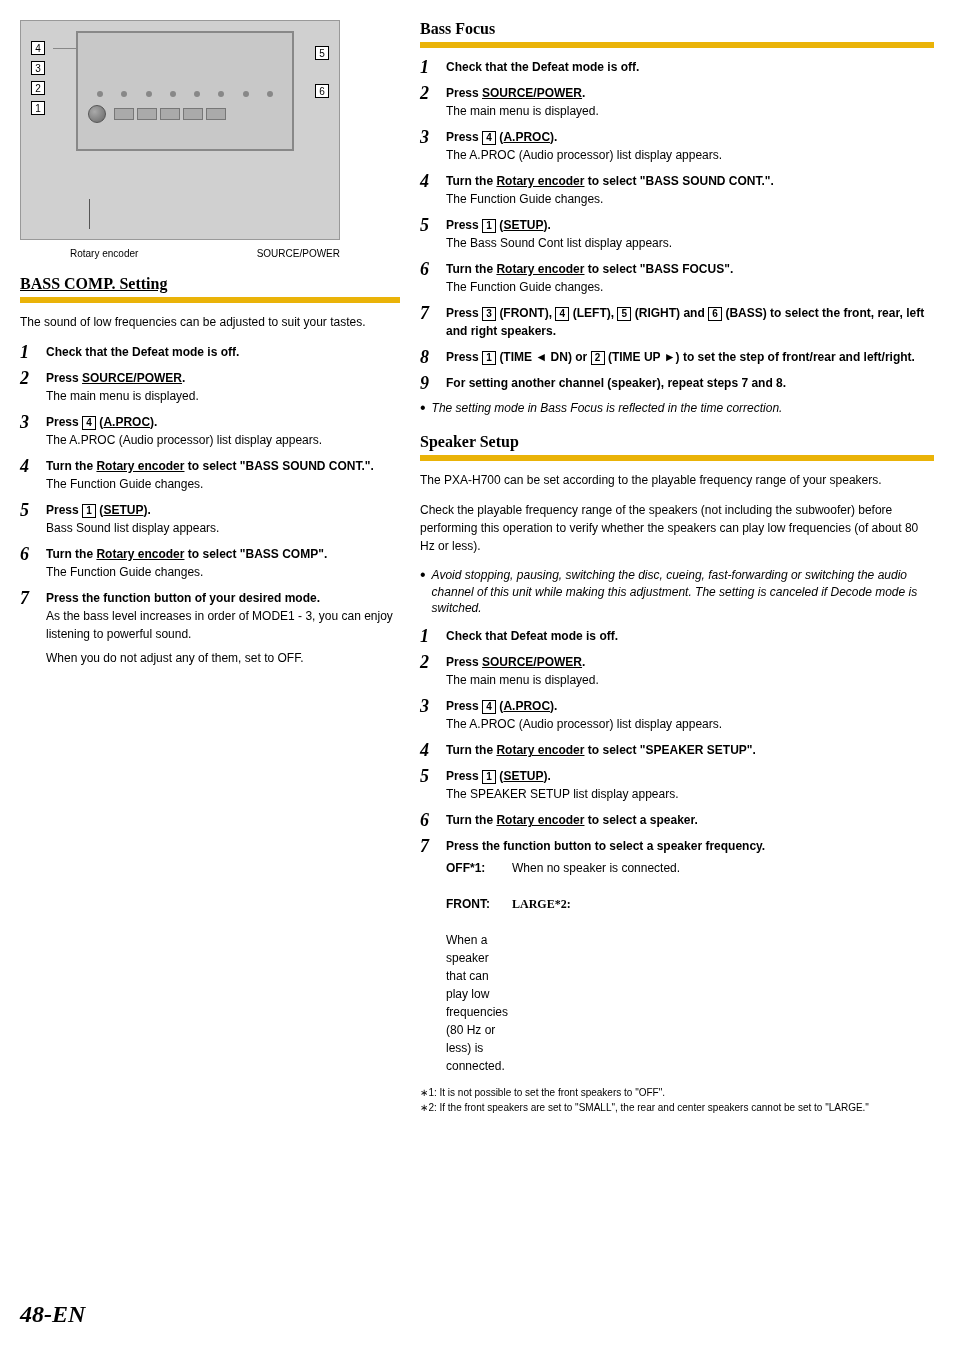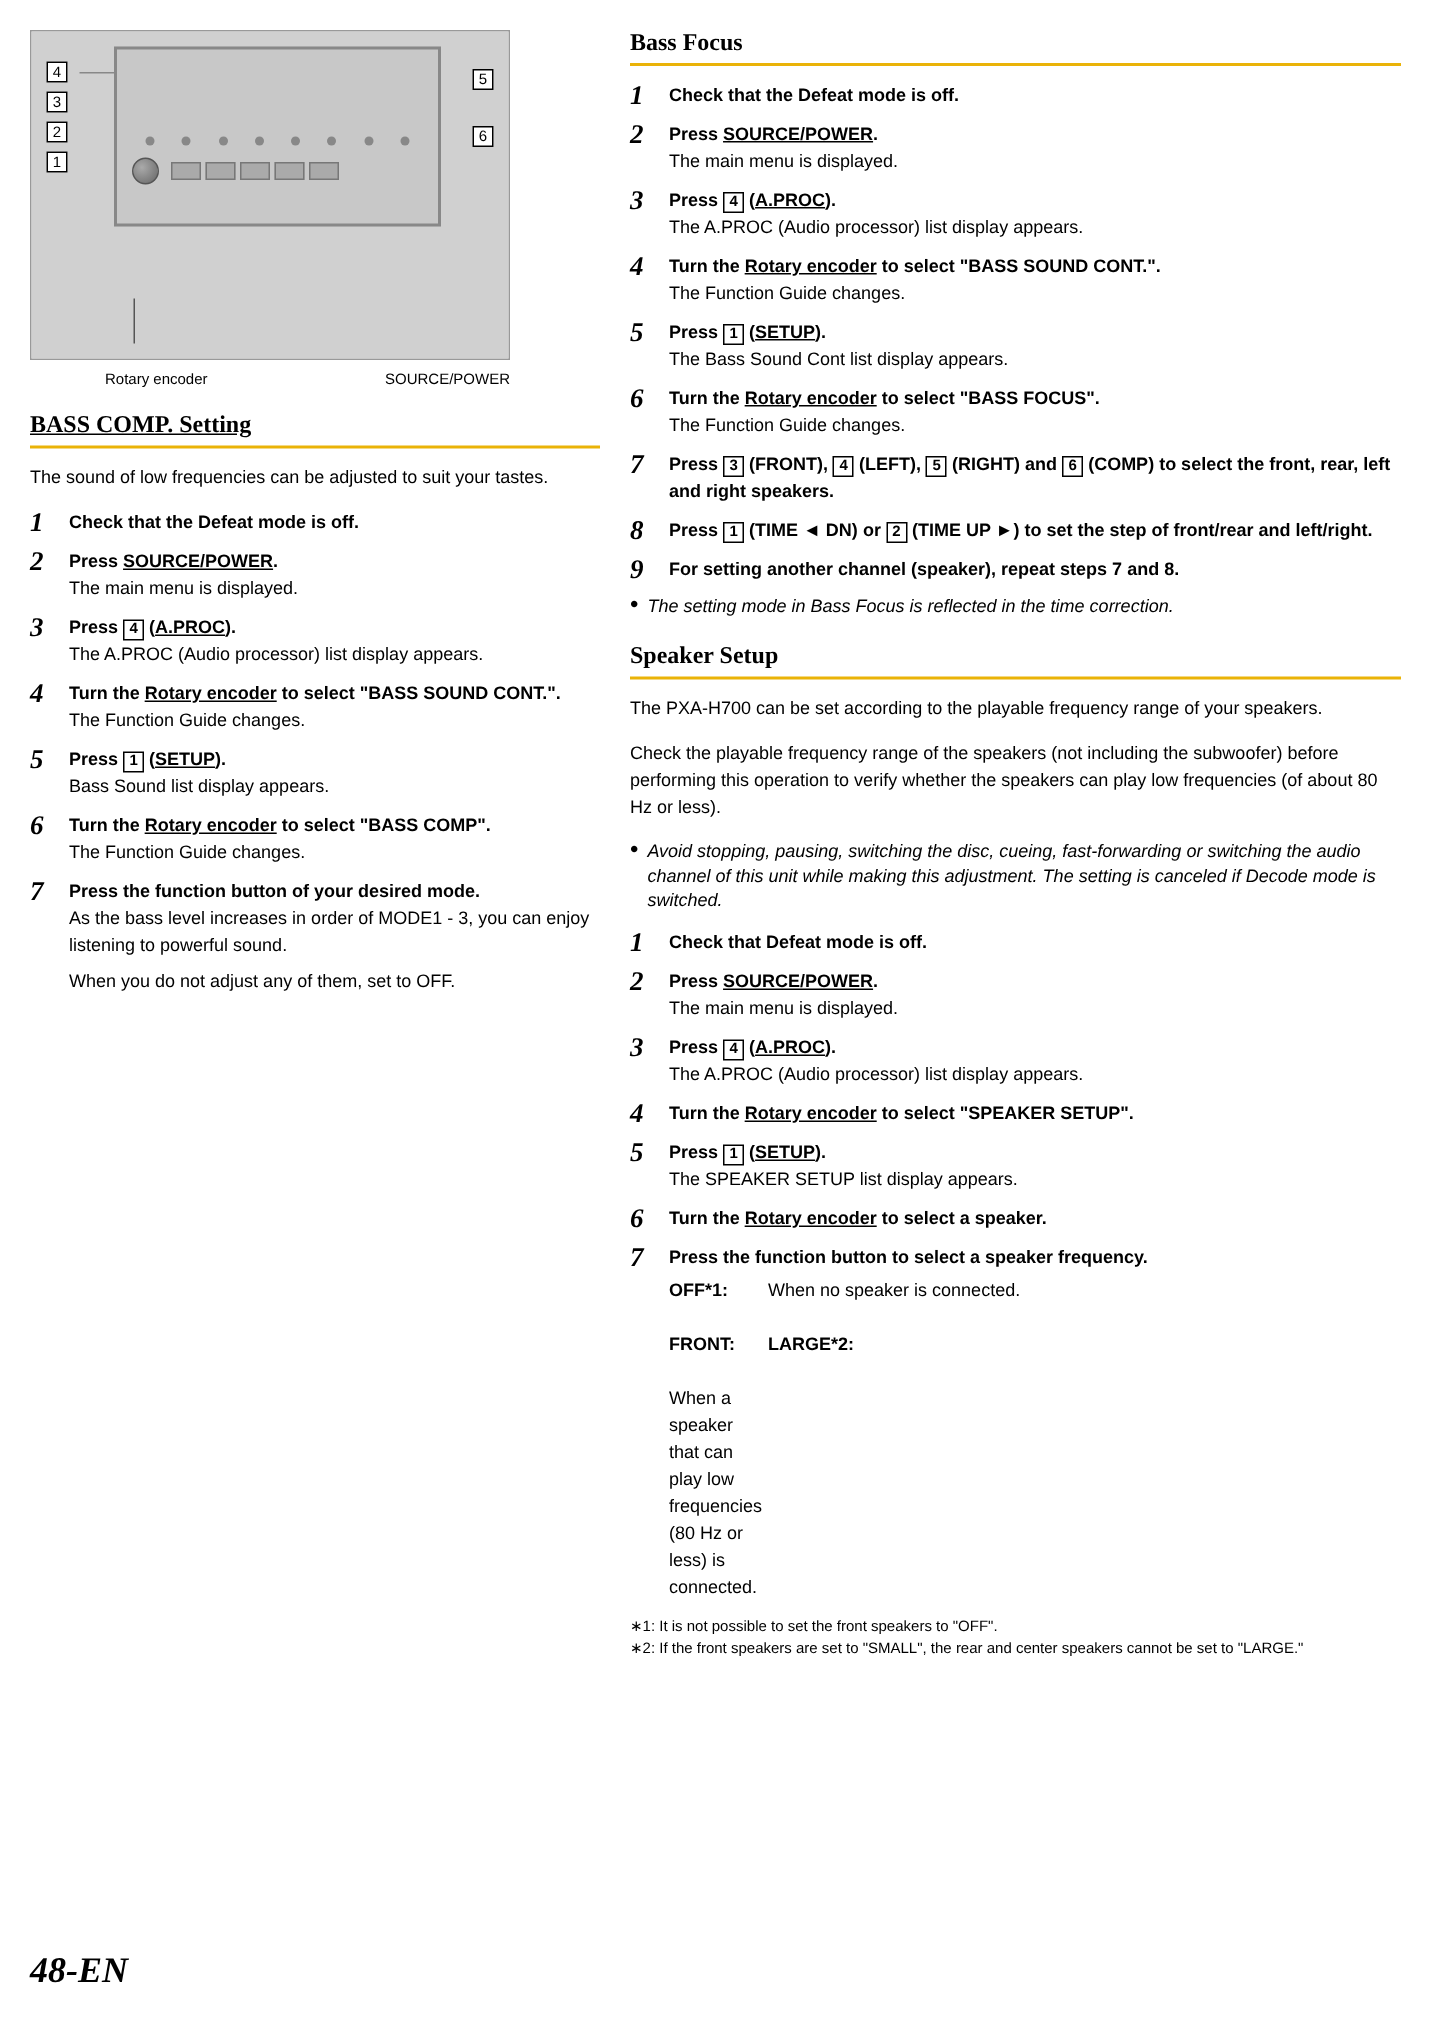--- a/index.html
+++ b/index.html
@@ -45,21 +45,21 @@
       display: flex;
       justify-content: space-between;
       width: 320px;
       margin-top: 2px;
       margin-bottom: 16px;
     }
     
     .section-title {
       font-size: 16px;
       font-weight: bold;
-      border-bottom: 2px solid #eab308;
+      border-bottom: 6px solid #eab308;
       padding-bottom: 4px;
       margin-bottom: 10px;
       font-family: 'Times New Roman', serif;
     }
     .section-desc {
       font-size: 12px;
       margin-bottom: 12px;
       line-height: 1.5;
     }
     
@@ -322,21 +322,21 @@
         <li class="step-item">
           <span class="step-number">6</span>
           <div class="step-content">
             <span class="step-title">Turn the <span class="underline-bold">Rotary encoder</span> to select "BASS FOCUS".</span>
             <span class="step-desc">The Function Guide changes.</span>
           </div>
         </li>
         <li class="step-item">
           <span class="step-number">7</span>
           <div class="step-content">
-            <span class="step-title">Press <kbd>3</kbd> <strong>(FRONT)</strong>, <kbd>4</kbd> <strong>(LEFT)</strong>, <kbd>5</kbd> <strong>(RIGHT)</strong> and <kbd>6</kbd> <strong>(COMP)</strong> to select the front, rear, left and right speakers.</span>
+            <span class="step-title">Press <kbd>3</kbd> <strong>(FRONT)</strong>, <kbd>4</kbd> <strong>(LEFT)</strong>, <kbd>5</kbd> <strong>(RIGHT)</strong> and <kbd>6</kbd> <strong>(BASS)</strong> to select the front, rear, left and right speakers.</span>
           </div>
         </li>
         <li class="step-item">
           <span class="step-number">8</span>
           <div class="step-content">
             <span class="step-title">Press <kbd>1</kbd> <strong>(TIME ◄ DN)</strong> or <kbd>2</kbd> <strong>(TIME UP ►)</strong> to set the step of front/rear and left/right.</span>
           </div>
         </li>
         <li class="step-item">
           <span class="step-number">9</span>
@@ -405,21 +405,21 @@
           </div>
         </li>
         <li class="step-item">
           <span class="step-number">7</span>
           <div class="step-content">
             <span class="step-title">Press the function button to select a speaker frequency.</span>
             <div class="table-like" style="padding-left:0; margin-top:4px;">
               <span style="font-weight:bold;">OFF*1:</span>
               <span>When no speaker is connected.</span>
               <span style="font-weight:bold;">FRONT:</span>
-              <span style="font-weight:bold;">LARGE*2:</span>
+              <span style="font-weight:bold;font-family:Liberation Serif, serif;">LARGE*2:</span>
               <span>When a speaker that can play low frequencies (80 Hz or less) is connected.</span>
             </div>
           </div>
         </li>
       </ol>
 
       <div style="margin-top:10px;">
         <div class="asterisk-note">∗1: It is not possible to set the front speakers to "OFF".</div>
         <div class="asterisk-note">∗2: If the front speakers are set to "SMALL", the rear and center speakers cannot be set to "LARGE."</div>
       </div>

